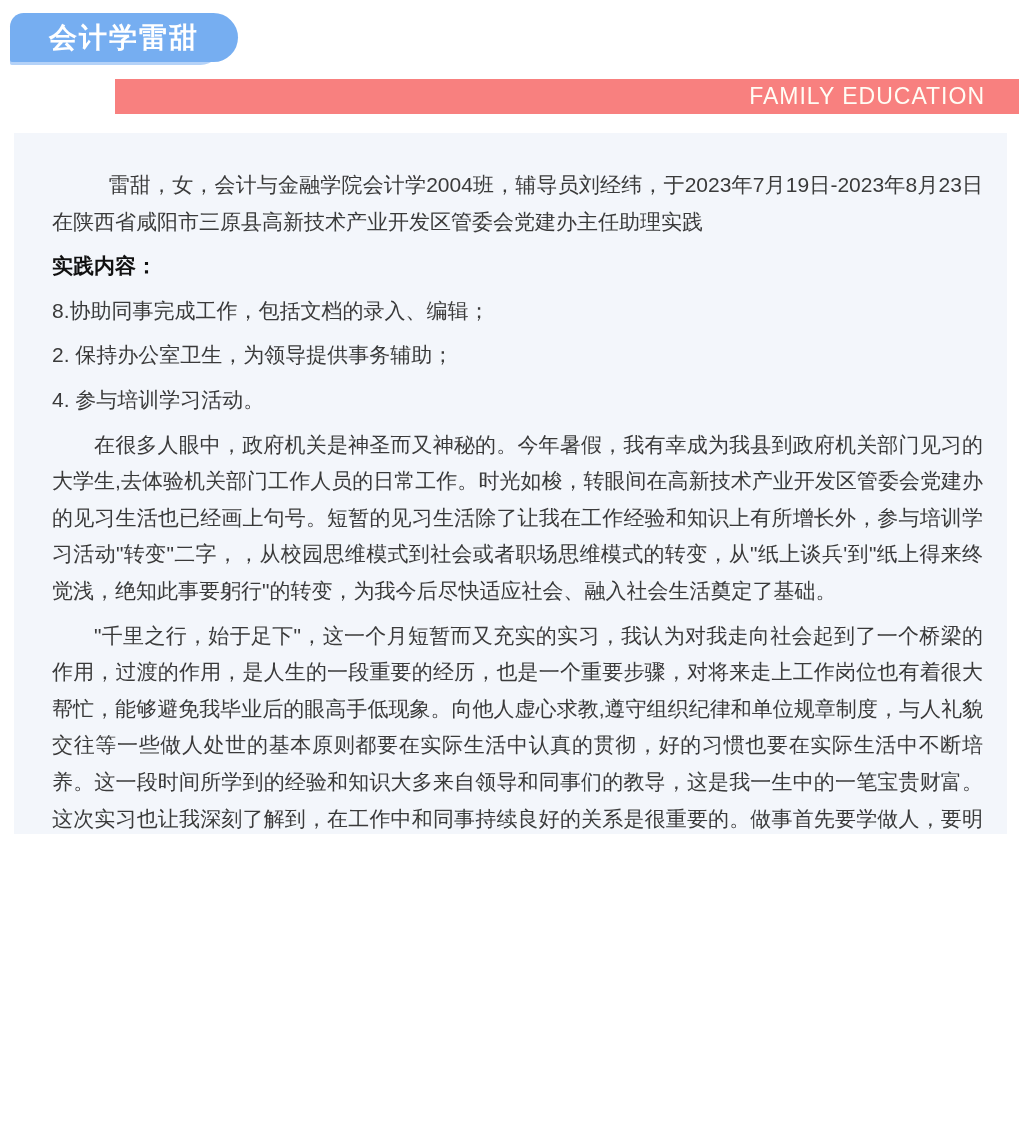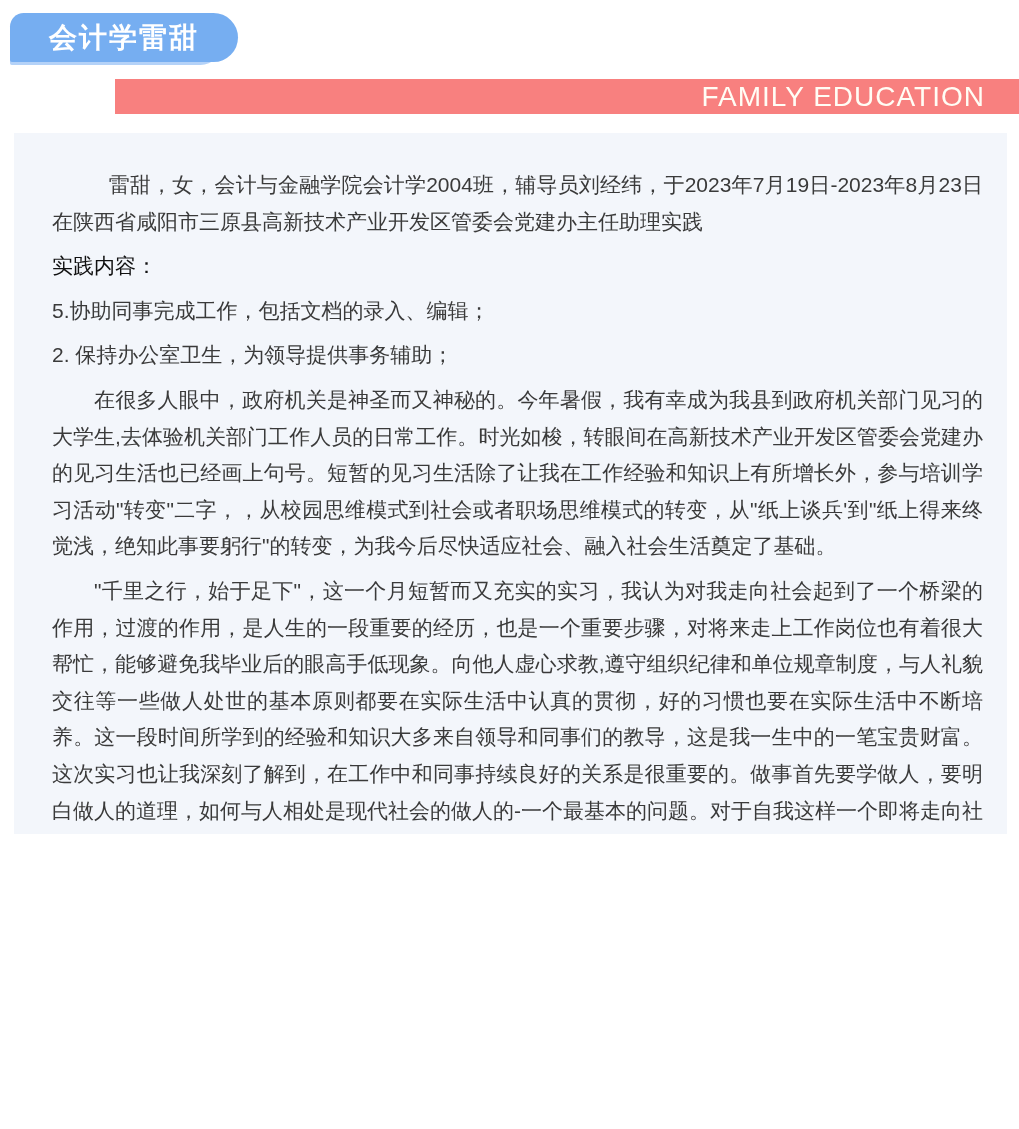--- a/index.html
+++ b/index.html
@@ -61,21 +61,21 @@
     right: 0;
     top: 79px;
     height: 35px;
     background: #f8807f;
     display: flex;
     align-items: center;
     justify-content: flex-end;
     padding-right: 34px;
     box-sizing: border-box;
     color: #fffdf5;
-    font-size: 28px;
+    font-size: 23px;
     letter-spacing: 1px;
   }
   
   .content {
     position: absolute;
     left: 14px;
     top: 133px;
     width: 993px;
     box-sizing: border-box;
     background: #f3f6fb;
@@ -87,21 +87,21 @@
   }
   .content p, .content h3 {
     margin: 8px;
     padding: 0;
   }
   .intro {
     text-indent: 2.7em;
   }
   .section-title {
     font-size: 21px;
-    font-weight: 400;
+    font-weight: 700;
     color: #111111;
   }
   .list-item {
     padding-left: 1.85em;
   }
   .para {
     text-indent: 2em;
   }
 </style>
 </head>
@@ -118,21 +118,22 @@
 
   <div class="banner">
     <span>FAMILY EDUCATION</span>
   </div>
 
   <div class="content">
     <p class="intro">雷甜，女，会计与金融学院会计学2004班，辅导员刘经纬，于2023年7月19日-2023年8月23日在陕西省咸阳市三原县高新技术产业开发区管委会党建办主任助理实践</p>
 
     <h3 class="section-title">实践内容：</h3>
 
-    <p class="list-item">5.协助同事完成工作，包括文档的录入、编辑；</p>
+    <p class="list-item">8.协助同事完成工作，包括文档的录入、编辑；</p>
     <p class="list-item">2. 保持办公室卫生，为领导提供事务辅助；</p>
+    <p class="list-item">4. 参与培训学习活动。</p>
 
 
     <p class="para">在很多人眼中，政府机关是神圣而又神秘的。今年暑假，我有幸成为我县到政府机关部门见习的大学生,去体验机关部门工作人员的日常工作。时光如梭，转眼间在高新技术产业开发区管委会党建办的见习生活也已经画上句号。短暂的见习生活除了让我在工作经验和知识上有所增长外，参与培训学习活动"转变"二字，，从校园思维模式到社会或者职场思维模式的转变，从"纸上谈兵'到"纸上得来终觉浅，绝知此事要躬行"的转变，为我今后尽快适应社会、融入社会生活奠定了基础。</p>
     <p class="para">"千里之行，始于足下"，这一个月短暂而又充实的实习，我认为对我走向社会起到了一个桥梁的作用，过渡的作用，是人生的一段重要的经历，也是一个重要步骤，对将来走上工作岗位也有着很大帮忙，能够避免我毕业后的眼高手低现象。向他人虚心求教,遵守组织纪律和单位规章制度，与人礼貌交往等一些做人处世的基本原则都要在实际生活中认真的贯彻，好的习惯也要在实际生活中不断培养。这一段时间所学到的经验和知识大多来自领导和同事们的教导，这是我一生中的一笔宝贵财富。这次实习也让我深刻了解到，在工作中和同事持续良好的关系是很重要的。做事首先要学做人，要明白做人的道理，如何与人相处是现代社会的做人的-一个最基本的问题。对于自我这样一个即将走向社会的大学生来说，需要学习的东西很多。</p>
   </div>
 
 </div>
 
 </body></html>

